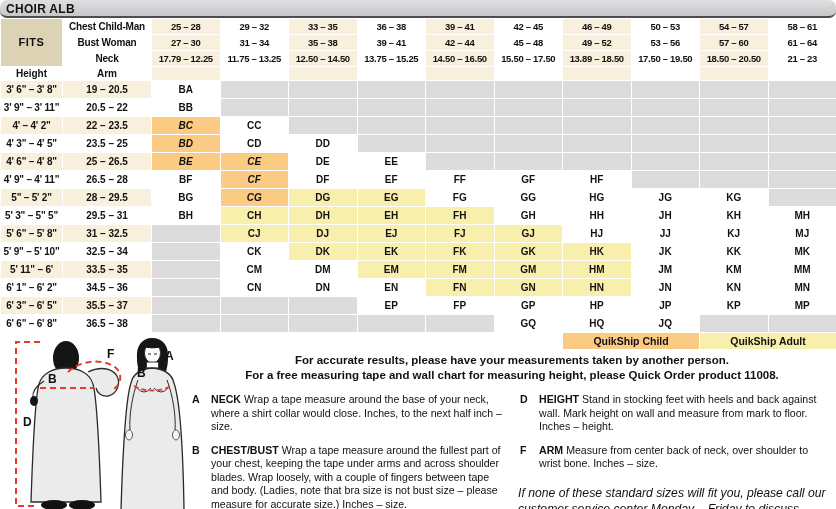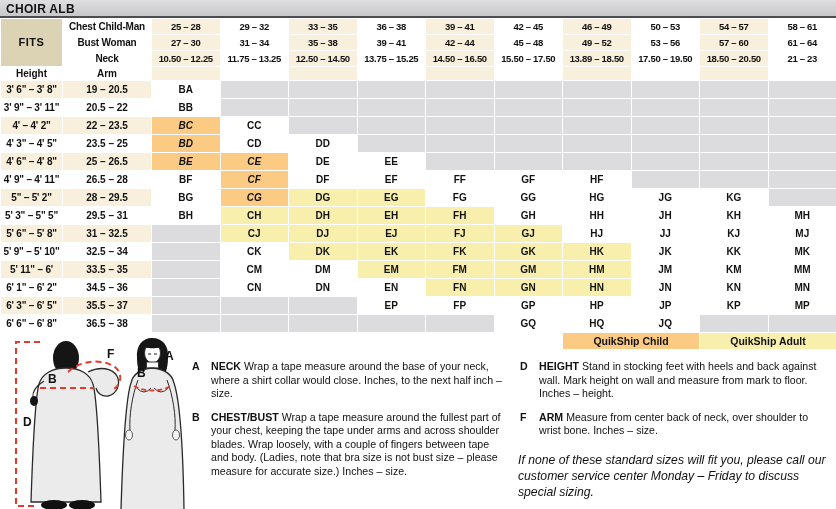--- a/index.html
+++ b/index.html
@@ -7,20 +7,21 @@
     position:relative; width:836px; height:509px; overflow:hidden;
     font-family:"Liberation Sans", sans-serif; color:#111; background:#fff;
   }
   
   .titlebar {
     height:18px; box-sizing:border-box;
     background:linear-gradient(#dfdfe1,#c7c7ca);
     border-bottom:2px solid #4d4d4f;
     font-weight:bold; font-size:12px; letter-spacing:.3px;
     padding:2px 16px 0 6px;
+    border-radius:7px;
   }
   
   table.sizes { border-collapse:collapse; table-layout:fixed; width:836px; }
   table.sizes td {
     border:1px solid #fff; padding:0; text-align:center;
     font-weight:bold; font-size:10px; line-height:1; height:17px;
     overflow:hidden; white-space:nowrap;
   }
   tr.r-fits td { height:15px; font-size:9.5px; letter-spacing:-0.3px; }
   tr.r-ha td { height:13px; font-size:10px; letter-spacing:0; }
@@ -88,21 +89,21 @@
           <td>39 – 41</td>
           <td class="c-cream">42 – 44</td>
           <td>45 – 48</td>
           <td class="c-cream">49 – 52</td>
           <td>53 – 56</td>
           <td class="c-cream">57 – 60</td>
           <td>61 – 64</td>
         </tr>
         <tr class="r-fits">
           <td class="lbl">Neck</td>
-          <td class="c-cream">10.50 – 12.25</td>
+          <td class="c-cream">17.79 – 12.25</td>
           <td>11.75 – 13.25</td>
           <td class="c-cream">12.50 – 14.50</td>
           <td>13.75 – 15.25</td>
           <td class="c-cream">14.50 – 16.50</td>
           <td>15.50 – 17.50</td>
           <td class="c-cream">13.89 – 18.50</td>
           <td>17.50 – 19.50</td>
           <td class="c-cream">18.50 – 20.50</td>
           <td>21 – 23</td>
         </tr>
@@ -362,20 +363,24 @@
         </g>
         <text class="figlabel" x="19" y="90">D</text>
         <text class="figlabel" x="44" y="47">B</text>
         <text class="figlabel" x="103" y="22">F</text>
         <text class="figlabel" x="133" y="41">B</text>
         <text class="figlabel" x="161" y="24">A</text>
       </svg>
     </div>
 
     <div class="content">
+      <div class="intro">
+        <div>For accurate results, please have your measurements taken by another person.</div>
+        <div>For a free measuring tape and wall chart for measuring height, please Quick Order product 11008.</div>
+      </div>
       <div class="cols">
         <div class="col col1">
           <div class="item">
             <span class="letter">A</span><span class="term">NECK</span><span>Wrap a tape measure around the base of your neck, where a shirt collar would close. Inches, to the next half inch – size.</span>
           </div>
           <div class="item">
             <span class="letter">B</span><span class="term">CHEST/BUST</span><span>Wrap a tape measure around the fullest part of your chest, keeping the tape under arms and across shoulder blades. Wrap loosely, with a couple of fingers between tape and body. (Ladies, note that bra size is not bust size – please measure for accurate size.) Inches – size.</span>
           </div>
         </div>
         <div class="col col2">

